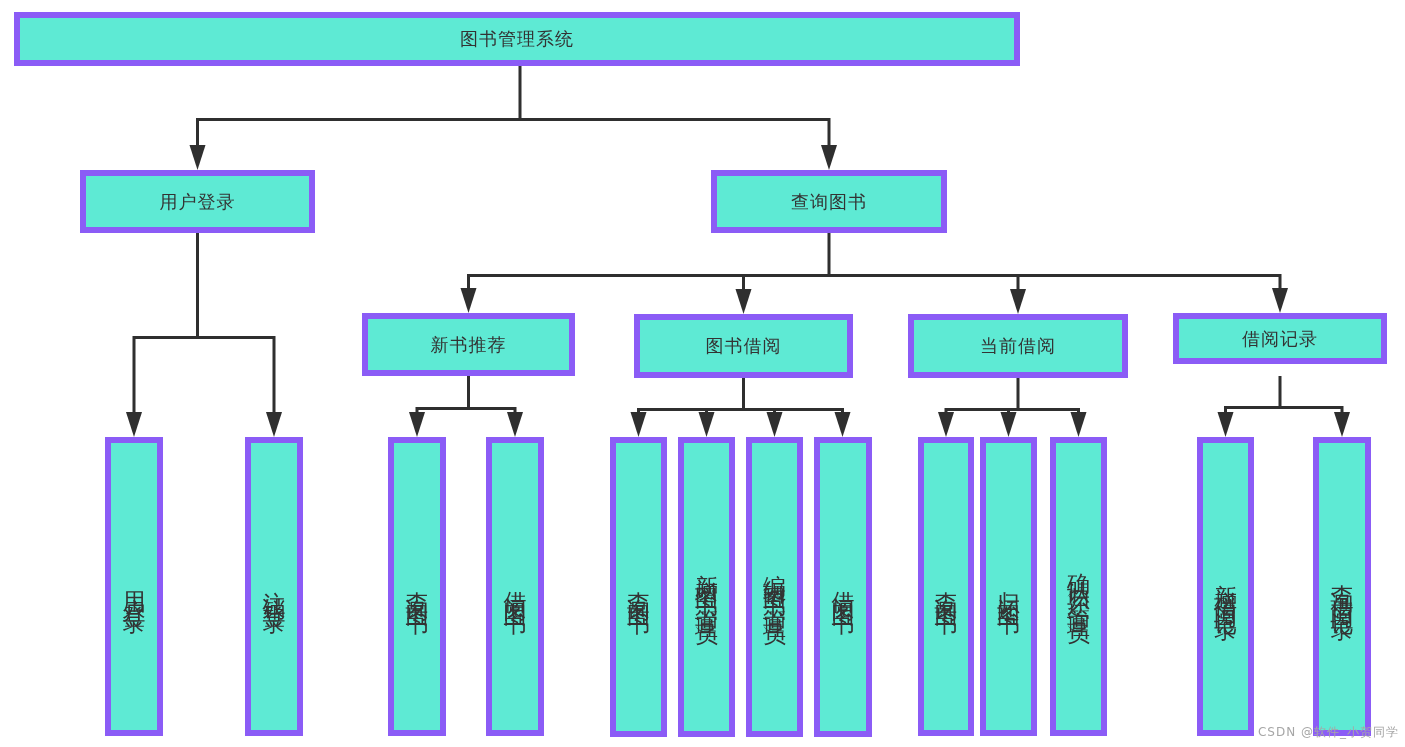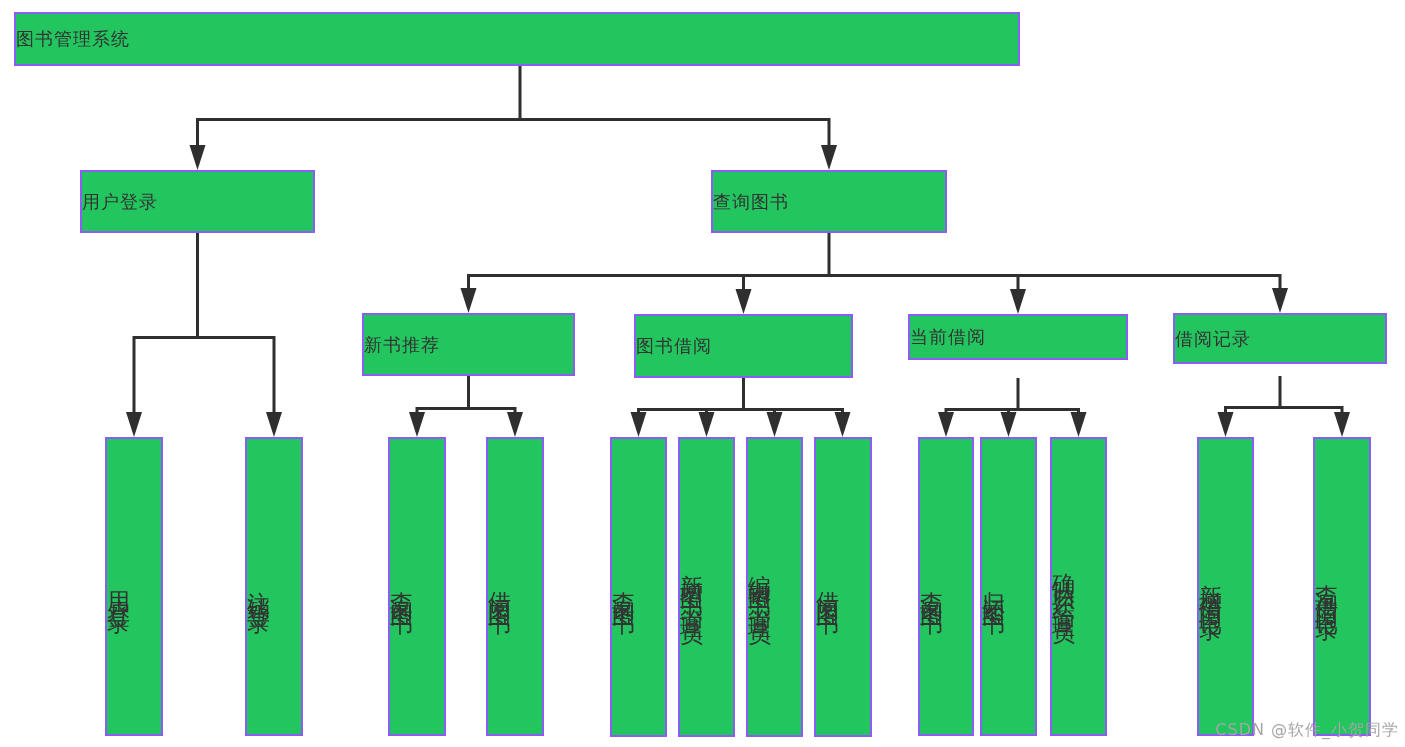--- a/index.html
+++ b/index.html
@@ -7,38 +7,38 @@
     position:relative;
     width:1405px;height:747px;
     background:#ffffff;
     font-family:"DejaVu Sans","Liberation Sans",sans-serif;
     overflow:hidden;
   }
   .wires{position:absolute;left:0;top:0;width:1405px;height:747px;}
   .box{
     position:absolute;
     box-sizing:border-box;
-    background:#22c55e;
-    border:2px solid #8b5cf6;
-    display:flex;align-items:center;justify-content:flex-start;
+    background:#5eead4;
+    border:6px solid #8b5cf6;
+    display:flex;align-items:center;justify-content:center;
     color:#333333;
   }
   .box.h{font-size:18px;letter-spacing:1px;}
   .box.v{padding:6px 0;}
   .vtext{
     writing-mode:vertical-rl;
     font-size:23px;
     letter-spacing:7px;
     color:#333333;
     line-height:1;
   }
   .watermark{
     position:absolute;
     right:6px;bottom:6px;
-    font-size:16px;
+    font-size:12px;
     color:#a6a6a6;
     letter-spacing:1px;
     white-space:nowrap;
   }
 </style>
 </head>
 <body>
 
 <div class="canvas">
 
@@ -96,21 +96,21 @@
   <div class="box h" style="left:711px;top:170px;width:236px;height:63px">
     <span>查询图书</span>
   </div>
 
   <div class="box h" style="left:634px;top:314px;width:219px;height:64px">
     <span>图书借阅</span>
   </div>
   <div class="box h" style="left:362px;top:313px;width:213px;height:63px">
     <span>新书推荐</span>
   </div>
-  <div class="box h" style="left:908px;top:314px;width:220px;height:46px">
+  <div class="box h" style="left:908px;top:314px;width:220px;height:64px">
     <span>当前借阅</span>
   </div>
   <div class="box h" style="left:1173px;top:313px;width:214px;height:51px">
     <span>借阅记录</span>
   </div>
 
   <div class="box v" style="left:105px;top:437px;width:58px;height:299px">
     <span class="vtext">用户登录</span>
   </div>
   <div class="box v" style="left:245px;top:437px;width:58px;height:299px">

